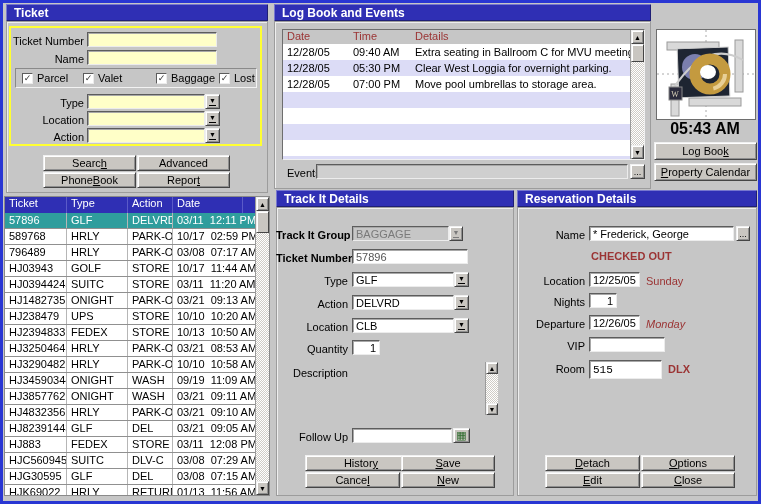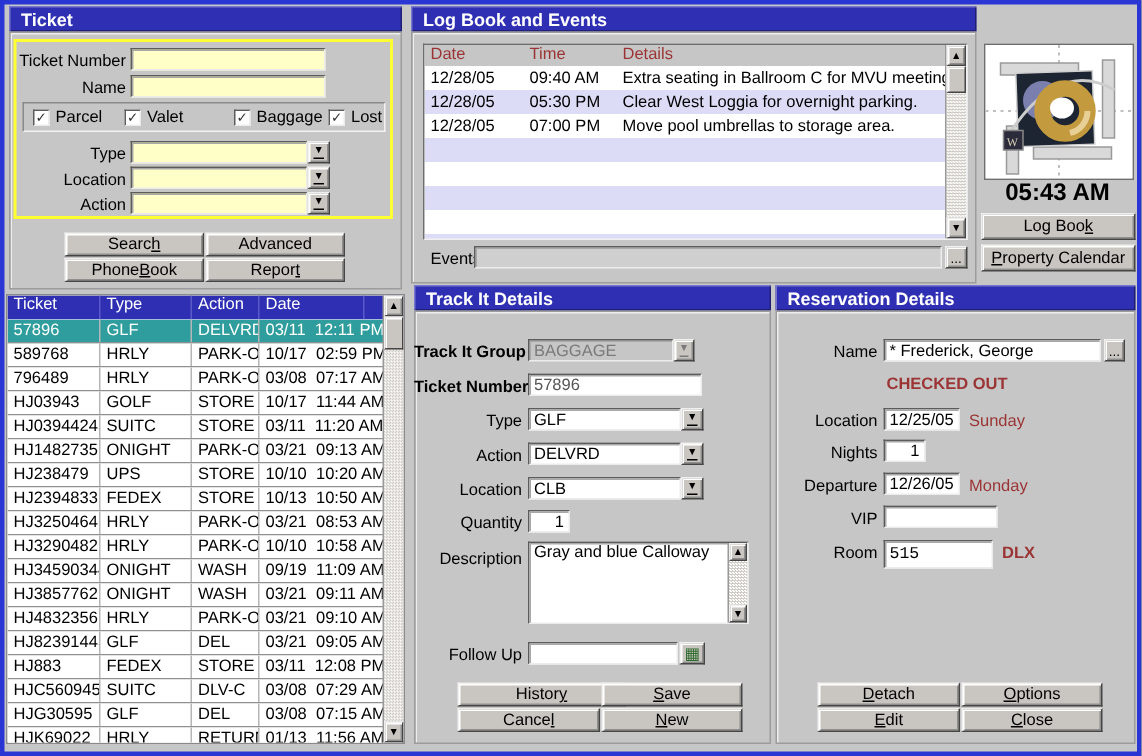--- a/index.html
+++ b/index.html
@@ -384,21 +384,20 @@
   <div class="lblr" style="left:276px;top:321px;width:72px;">Location</div>
   <input class="tf" style="left: 352px; top: 318px; width: 102px; height: 15px;" value="CLB">
   <div class="combo-btn" style="left:454px;top:318px;width:15px;height:15px;">
       <span class="arrow-glyph">▼</span>
     </div>
 
   <div class="lblr" style="left:276px;top:343px;width:72px;">Quantity</div>
   <input class="tf right" style="left: 352px; top: 340px; width: 28px; height: 15px;" value="1">
 
   <div class="lblr" style="left:276px;top:367px;width:72px;">Description</div>
-  <textarea class="tf" style="left: 352px; top: 361px; width: 147px; height: 55px; resize: none; padding-right: 16px; overflow: hidden;">Gray and blue Calloway</textarea>
   <div class="vsb" style="left:485px;top:362px;width:13px;height:53px;">
     <div class="sb-btn" style="top:0;height:12px;">
         <span>▲</span>
       </div>
     <div class="sb-btn" style="bottom:0;height:12px;">
         <span>▼</span>
       </div>
   </div>
 
   <div class="lblr" style="left:276px;top:431px;width:72px;">Follow Up</div>
@@ -425,21 +424,21 @@
 
   <div class="lblr" style="left:517px;top:275px;width:68px;">Location</div>
   <input class="tf" style="left: 589px; top: 272px; width: 51px; height: 15px;" value="12/25/05">
   <div class="lbl darkred" style="left:646px;top:275px;">Sunday</div>
 
   <div class="lblr" style="left:517px;top:296px;width:68px;">Nights</div>
   <input class="tf right" style="left: 589px; top: 293px; width: 28px; height: 15px;" value="1">
 
   <div class="lblr" style="left:517px;top:318px;width:68px;">Departure</div>
   <input class="tf" style="left: 589px; top: 315px; width: 51px; height: 15px;" value="12/26/05">
-  <div class="lbl darkred" style="left:646px;top:318px;">Monday</div>
+  <div class="lbl darkred" style="left:646px;top:318px;font-style:italic;">Monday</div>
 
   <div class="lblr" style="left:517px;top:340px;width:68px;">VIP</div>
   <input class="tf" style="left: 589px; top: 337px; width: 76px; height: 15px;" value="">
 
   <div class="lblr" style="left:517px;top:363px;width:68px;">Room</div>
   <input class="tf" style="left: 589px; top: 360px; width: 73px; height: 19px; font-family: Liberation Mono, monospace;" value="515">
   <div class="lbl b darkred" style="left:668px;top:363px;">DLX</div>
 
   <button class="btn" style="left:545px;top:455px;width:95px;height:16px;"><u>D</u>etach</button>
   <button class="btn" style="left:641px;top:455px;width:94px;height:16px;"><u>O</u>ptions</button>

